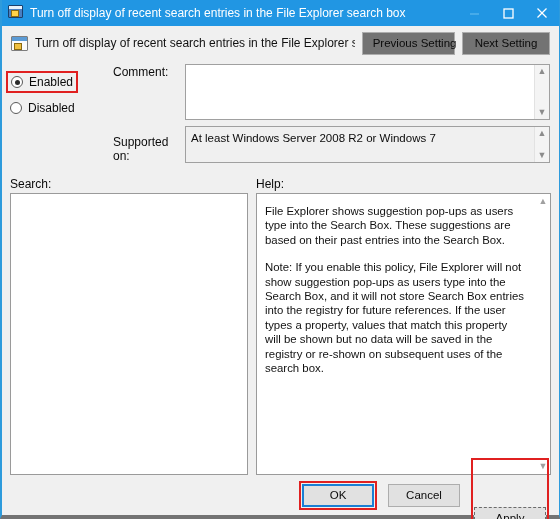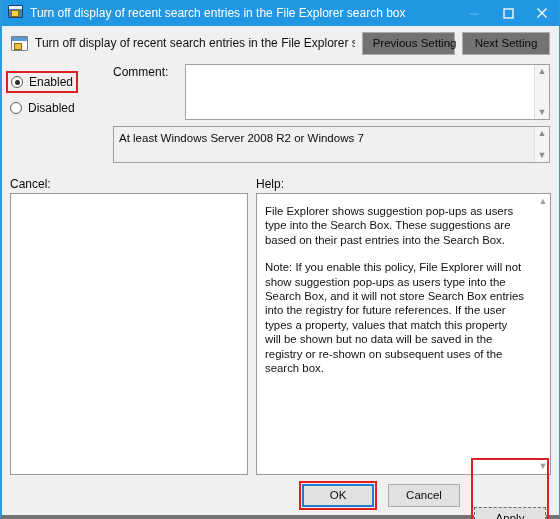--- a/index.html
+++ b/index.html
@@ -324,33 +324,34 @@
         <div class="field-label">Comment:</div>
         <div class="textbox comment-box">
           <div class="tcontent"></div>
           <div class="vscroll">
             <span>▲</span>
             <span>▼</span>
           </div>
         </div>
       </div>
       <div class="field-row">
+        <div class="field-label supported">Supported on:</div>
         <div class="textbox supported-box">
           <div class="tcontent">At least Windows Server 2008 R2 or Windows 7</div>
           <div class="vscroll">
             <span>▲</span>
             <span>▼</span>
           </div>
         </div>
       </div>
     </div>
   </div>
 
   <div class="labels-row">
-    <div class="lbl lbl-options">Cancel:</div>
+    <div class="lbl lbl-options">Search:</div>
     <div class="lbl">Help:</div>
   </div>
 
   <div class="panels">
     <div class="panel options-panel">
       <div class="help-text"></div>
     </div>
     <div class="panel help-panel">
       <div class="help-text">
         <p>File Explorer shows suggestion pop-ups as users type into the Search Box.  These suggestions are based on their past entries into the Search Box.</p>

